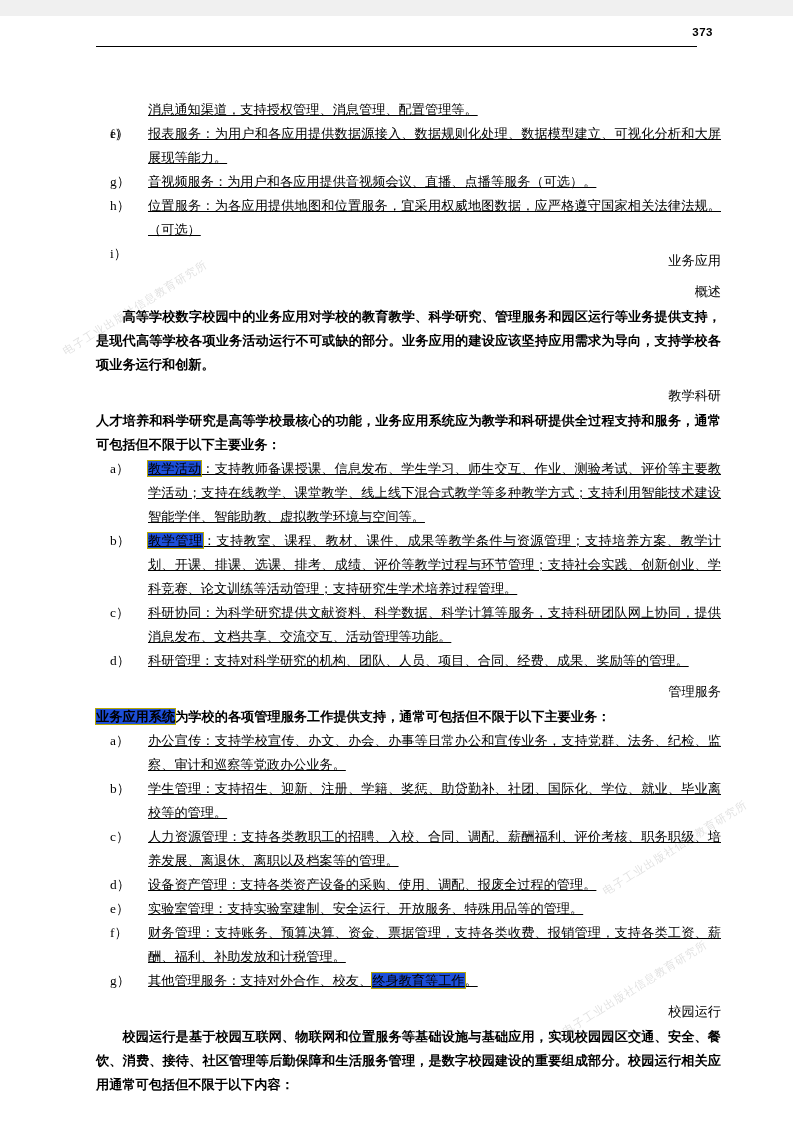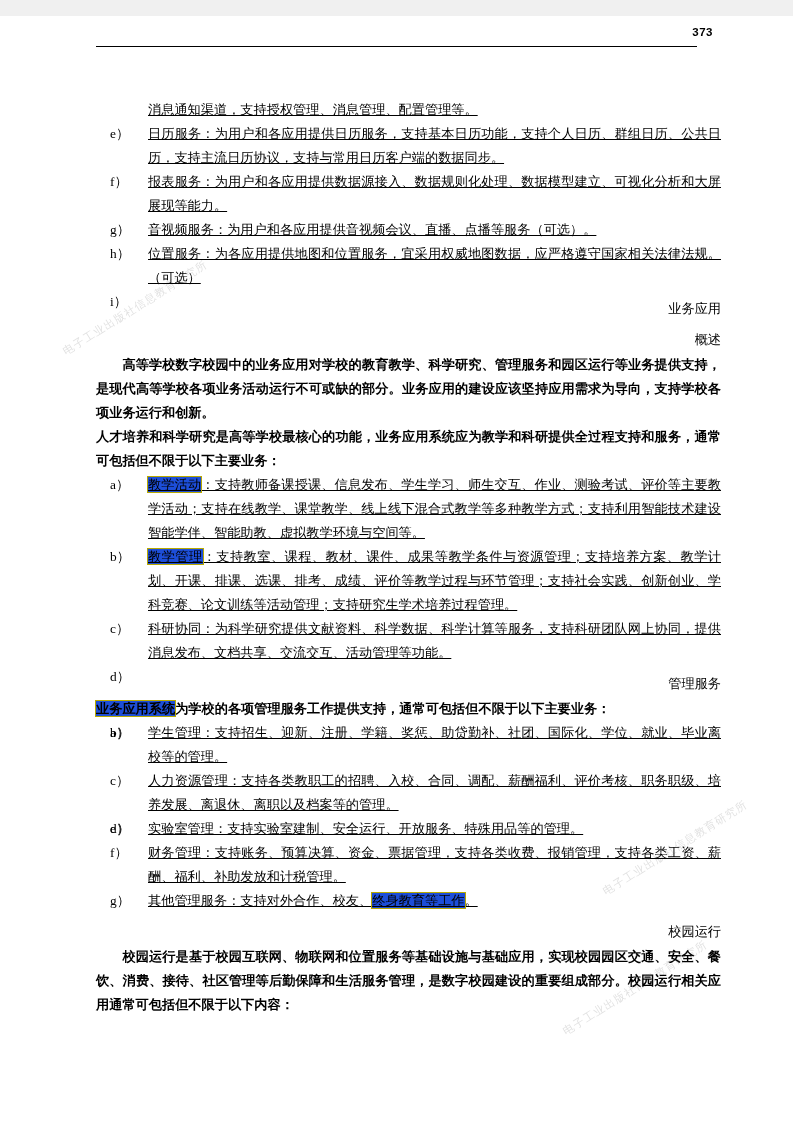--- a/index.html
+++ b/index.html
@@ -120,21 +120,20 @@
 
   <div class="content">
 
     <ul class="lettered">
       <li>
         <span class="marker"></span>
         <span>消息通知渠道，支持授权管理、消息管理、配置管理等。</span>
       </li>
       <li>
         <span class="marker">e）</span>
-        <span>日历服务：为用户和各应用提供日历服务，支持基本日历功能，支持个人日历、群组日历、公共日历，支持主流日历协议，支持与常用日历客户端的数据同步。</span>
       </li>
       <li>
         <span class="marker">f）</span>
         <span>报表服务：为用户和各应用提供数据源接入、数据规则化处理、数据模型建立、可视化分析和大屏展现等能力。</span>
       </li>
       <li>
         <span class="marker">g）</span>
         <span>音视频服务：为用户和各应用提供音视频会议、直播、点播等服务（可选）。</span>
       </li>
       <li>
@@ -143,55 +142,59 @@
       </li>
       <li>
         <span class="marker">i）</span>
       </li>
     </ul>
 
     <div class="heading">业务应用</div>
     <div class="heading">概述</div>
     <p class="body-text para-indent">高等学校数字校园中的业务应用对学校的教育教学、科学研究、管理服务和园区运行等业务提供支持，是现代高等学校各项业务活动运行不可或缺的部分。业务应用的建设应该坚持应用需求为导向，支持学校各项业务运行和创新。</p>
 
+    <div class="heading">教学科研</div>
     <p class="body-text">人才培养和科学研究是高等学校最核心的功能，业务应用系统应为教学和科研提供全过程支持和服务，通常可包括但不限于以下主要业务：</p>
     <ul class="lettered">
       <li>
         <span class="marker">a）</span>
         <span class="hl-box">教学活动</span><span>：支持教师备课授课、信息发布、学生学习、师生交互、作业、测验考试、评价等主要教学活动；支持在线教学、课堂教学、线上线下混合式教学等多种教学方式；支持利用智能技术建设智能学伴、智能助教、虚拟教学环境与空间等。</span>
       </li>
       <li>
         <span class="marker">b）</span>
         <span class="hl-box">教学管理</span><span>：支持教室、课程、教材、课件、成果等教学条件与资源管理；支持培养方案、教学计划、开课、排课、选课、排考、成绩、评价等教学过程与环节管理；支持社会实践、创新创业、学科竞赛、论文训练等活动管理；支持研究生学术培养过程管理。</span>
       </li>
       <li>
         <span class="marker">c）</span>
         <span>科研协同：为科学研究提供文献资料、科学数据、科学计算等服务，支持科研团队网上协同，提供消息发布、文档共享、交流交互、活动管理等功能。</span>
       </li>
       <li>
         <span class="marker">d）</span>
+        <span>科研管理：支持对科学研究的机构、团队、人员、项目、合同、经费、成果、奖励等的管理。</span>
       </li>
     </ul>
 
     <div class="heading">管理服务</div>
     <p class="body-text"><span class="hl-box">业务应用系统</span><span>为学校的各项管理服务工作提供支持，通常可包括但不限于以下主要业务：</span></p>
     <ul class="lettered">
       <li>
         <span class="marker">a）</span>
+        <span>办公宣传：支持学校宣传、办文、办会、办事等日常办公和宣传业务，支持党群、法务、纪检、监察、审计和巡察等党政办公业务。</span>
       </li>
       <li>
         <span class="marker">b）</span>
         <span>学生管理：支持招生、迎新、注册、学籍、奖惩、助贷勤补、社团、国际化、学位、就业、毕业离校等的管理。</span>
       </li>
       <li>
         <span class="marker">c）</span>
         <span>人力资源管理：支持各类教职工的招聘、入校、合同、调配、薪酬福利、评价考核、职务职级、培养发展、离退休、离职以及档案等的管理。</span>
       </li>
       <li>
         <span class="marker">d）</span>
+        <span>设备资产管理：支持各类资产设备的采购、使用、调配、报废全过程的管理。</span>
       </li>
       <li>
         <span class="marker">e）</span>
         <span>实验室管理：支持实验室建制、安全运行、开放服务、特殊用品等的管理。</span>
       </li>
       <li>
         <span class="marker">f）</span>
         <span>财务管理：支持账务、预算决算、资金、票据管理，支持各类收费、报销管理，支持各类工资、薪酬、福利、补助发放和计税管理。</span>
       </li>
       <li>

